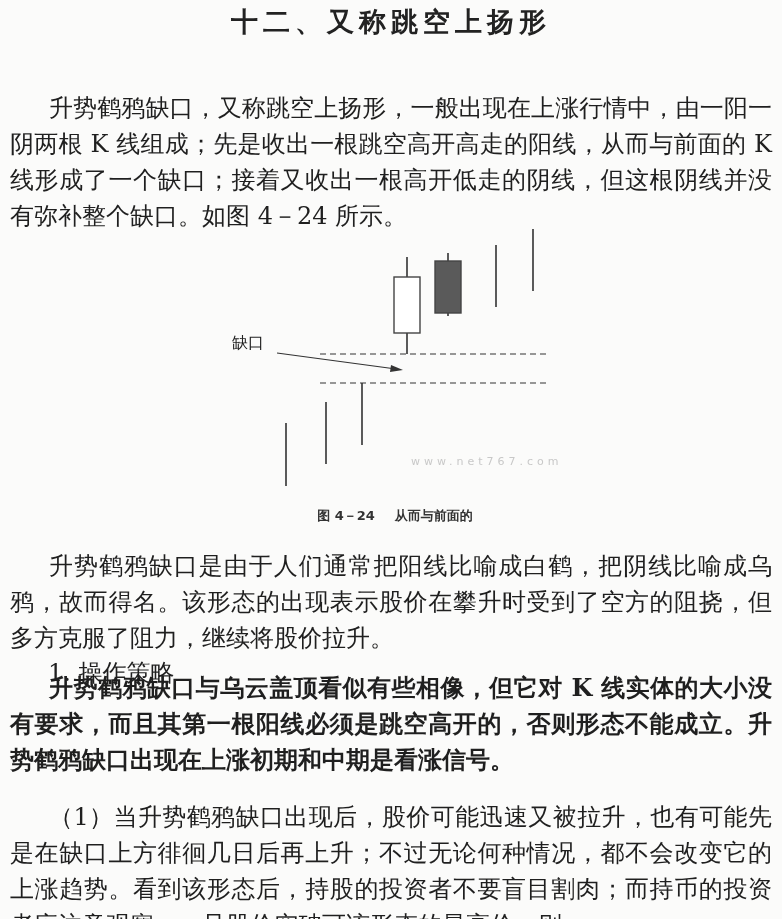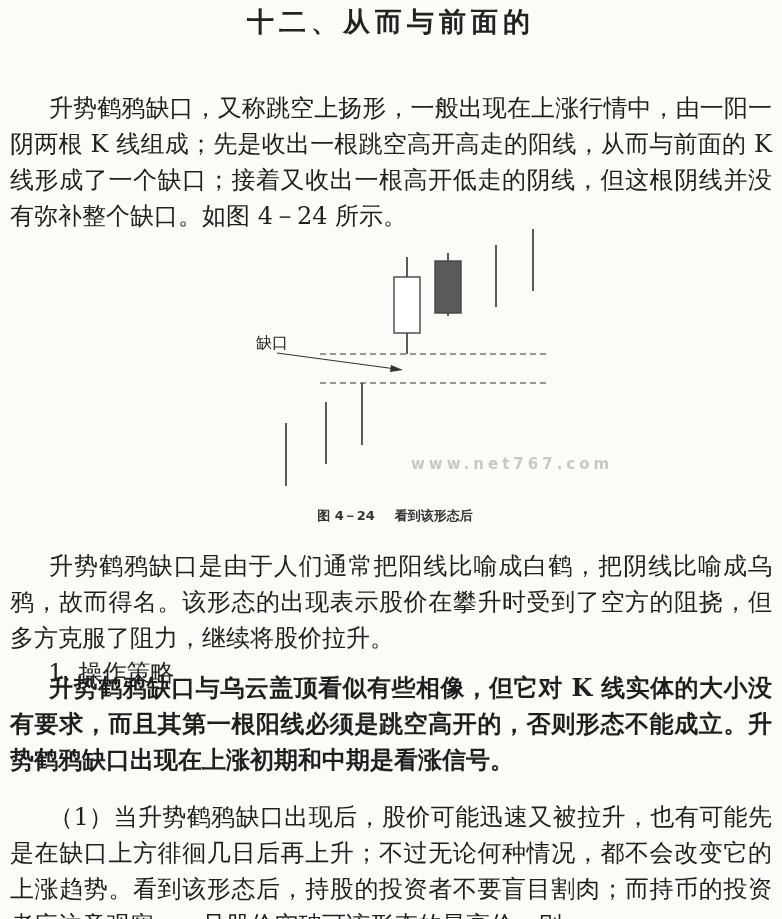--- a/index.html
+++ b/index.html
@@ -20,41 +20,41 @@
   }
   .indent { text-indent:39px; }
   #p1 { top:90px; }
   #p2 { top:548px; }
   #h1 { top:655px; left:48px; }
   #p3 { top:670px;font-weight:bold; }
   #p4 { top:799px; }
   .chart { position:absolute; left:0; top:215px; width:782px; height:300px; }
   .chart svg { position:absolute; left:0; top:0; }
   .gap-label {
-    position:absolute; left:232px; top:118px; font-size:16px; color:#222;margin-left:24px;
+    position:absolute; left:232px; top:118px; font-size:16px; color:#222;
   }
   .caption {
     position:absolute; left:0; top:292px; width:782px; text-align:center;
     font-family: "DejaVu Sans", sans-serif; font-size:13px; font-weight:bold; color:#333;
     padding-left:4px;
   }
   .caption span { margin:13px 10px; }
   .wm1 {
     position:absolute; left:410px; top:210px; font-family:"DejaVu Sans", sans-serif;
     font-size:20px; font-weight:bold; font-style:italic; color:#f3b9a2; letter-spacing:0px;
   }
   .wm2 {
     position:absolute; left:411px; top:240px; font-family:"DejaVu Sans", sans-serif;
-    font-size:15px; letter-spacing:4px; color:#c8c8c8;font-weight:bold;
+    font-size:11px; letter-spacing:4px; color:#c8c8c8;
   }
 </style>
 </head>
 <body>
 
-<div class="title">十二、从而与前面的</div>
+<div class="title">十二、又称跳空上扬形</div>
 
 <div id="p1" class="para indent">升势鹤鸦缺口，又称跳空上扬形，一般出现在上涨行情中，由一阳一阴两根 K 线组成；先是收出一根跳空高开高走的阳线，从而与前面的 K 线形成了一个缺口；接着又收出一根高开低走的阴线，但这根阴线并没有弥补整个缺口。如图 4－24 所示。</div>
 
 <div class="chart">
   <svg width="782" height="300" viewBox="0 215 782 300">
 
     <line x1="286" y1="423" x2="286" y2="486" stroke="#333" stroke-width="1.6"></line>
     <line x1="326" y1="402" x2="326" y2="464" stroke="#333" stroke-width="1.6"></line>
     <line x1="362" y1="383" x2="362" y2="445" stroke="#333" stroke-width="1.6"></line>
 
@@ -69,21 +69,21 @@
 
     <line x1="448" y1="253" x2="448" y2="316" stroke="#333" stroke-width="1.6"></line>
     <rect x="435" y="261" width="26" height="52" fill="#5a5a5a" stroke="#444" stroke-width="1.4"></rect>
 
     <line x1="496" y1="245" x2="496" y2="307" stroke="#333" stroke-width="1.6"></line>
     <line x1="533" y1="229" x2="533" y2="291" stroke="#333" stroke-width="1.6"></line>
   </svg>
   <div class="gap-label">缺口</div>
   <div class="wm2">www.net767.com</div>
   <div class="caption">
-    <span>图 4－24</span><span>看到该形态后</span>
+    <span>图 4－24</span><span>从而与前面的</span>
   </div>
 </div>
 
 <div id="p2" class="para indent">升势鹤鸦缺口是由于人们通常把阳线比喻成白鹤，把阴线比喻成乌鸦，故而得名。该形态的出现表示股价在攀升时受到了空方的阻挠，但多方克服了阻力，继续将股价拉升。</div>
 
 <div id="h1" class="para">1. 操作策略</div>
 
 <div id="p3" class="para indent">升势鹤鸦缺口与乌云盖顶看似有些相像，但它对 K 线实体的大小没有要求，而且其第一根阳线必须是跳空高开的，否则形态不能成立。升势鹤鸦缺口出现在上涨初期和中期是看涨信号。</div>
 
 <div id="p4" class="para indent">（1）当升势鹤鸦缺口出现后，股价可能迅速又被拉升，也有可能先是在缺口上方徘徊几日后再上升；不过无论何种情况，都不会改变它的上涨趋势。看到该形态后，持股的投资者不要盲目割肉；而持币的投资者应注意观察，一旦股价突破可该形态的最高价，则</div>

